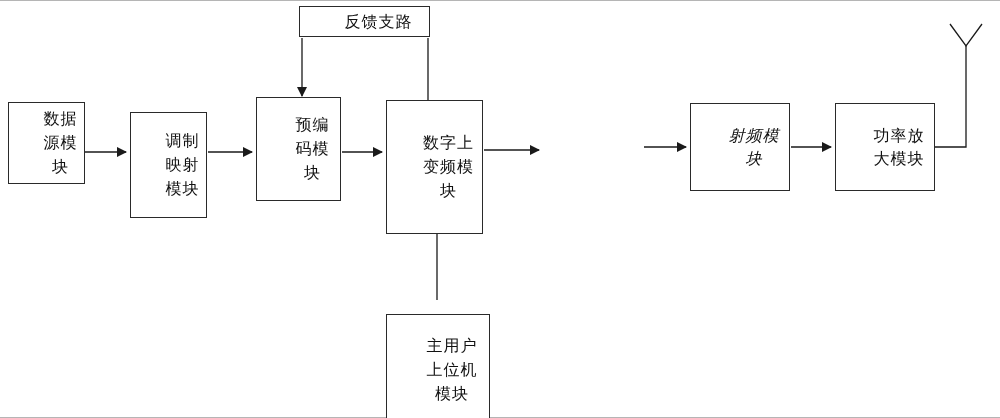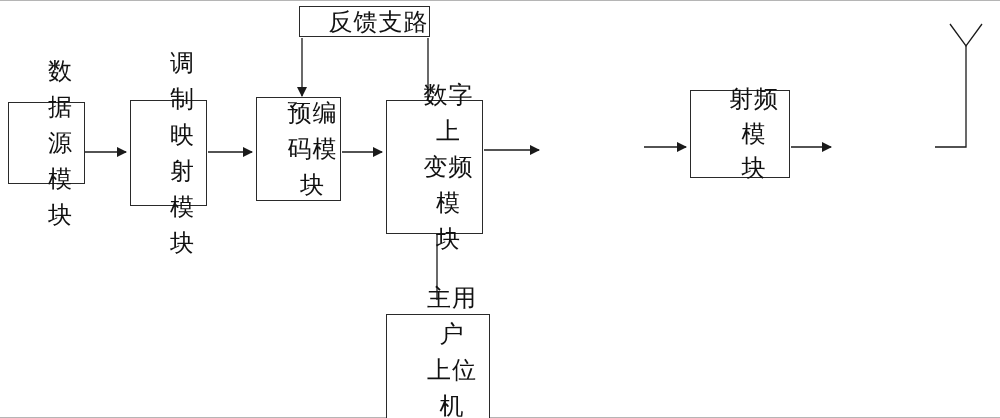--- a/index.html
+++ b/index.html
@@ -27,44 +27,44 @@
   .box {
     position: absolute;
     box-sizing: border-box;
     border: 1.4px solid #2a2a2a;
     background: #ffffff;
     display: flex;
     align-items: center;
     justify-content: center;
     text-align: center;
     white-space: pre-line;
-    font-size: 24px;
+    font-size: 16px;
     line-height: 1.5;
     letter-spacing: 1px;
     padding-left: 28px;
   }
   .box.small { line-height: 1.45; }
   .hairline {
     position: absolute;
     left: 0;
     width: 100%;
     height: 1px;
     background: #b5b5b5;
   }
   .hairline.top { top: 0; }
   .hairline.bottom { bottom: 0; }
 
   
   #b-feedback { left: 299px; top: 6px;   width: 131px; height: 31px; }
   #b-src      { left: 8px;   top: 102px; width: 77px;  height: 82px; }
-  #b-mod      { left: 130px; top: 100px; width: 77px;  height: 106px; }
+  #b-mod      { left: 130px; top: 112px; width: 77px;  height: 106px; }
   #b-pre      { left: 256px; top: 97px; width: 85px;  height: 104px; }
   #b-duc      { left: 386px; top: 100px; width: 97px;  height: 134px; }
   #b-da       { left: 543px; top: 103px; width: 100px; height: 88px; }
-  #b-rf       { left: 690px; top: 90px; width: 100px; height: 88px; }
+  #b-rf       { left: 690px; top: 103px; width: 100px; height: 88px; font-style: italic; }
   #b-pa       { left: 835px; top: 103px; width: 100px; height: 88px; }
   #b-host     { left: 386px; top: 314px; width: 104px; height: 112px; }
 </style>
 </head>
 <body>
 
 <div class="canvas">
 
   <div class="hairline top"></div>
   <div class="hairline bottom"></div>
@@ -111,18 +111,20 @@
 块</div>
 
   <div class="box" id="b-duc">数字上
 变频模
 块</div>
 
 
   <div class="box small" id="b-rf">射频模
 块</div>
 
+  <div class="box small" id="b-pa">功率放
+大模块</div>
 
   <div class="box" id="b-host">主用户
 上位机
 模块</div>
 
 </div>
 
 </body></html>

